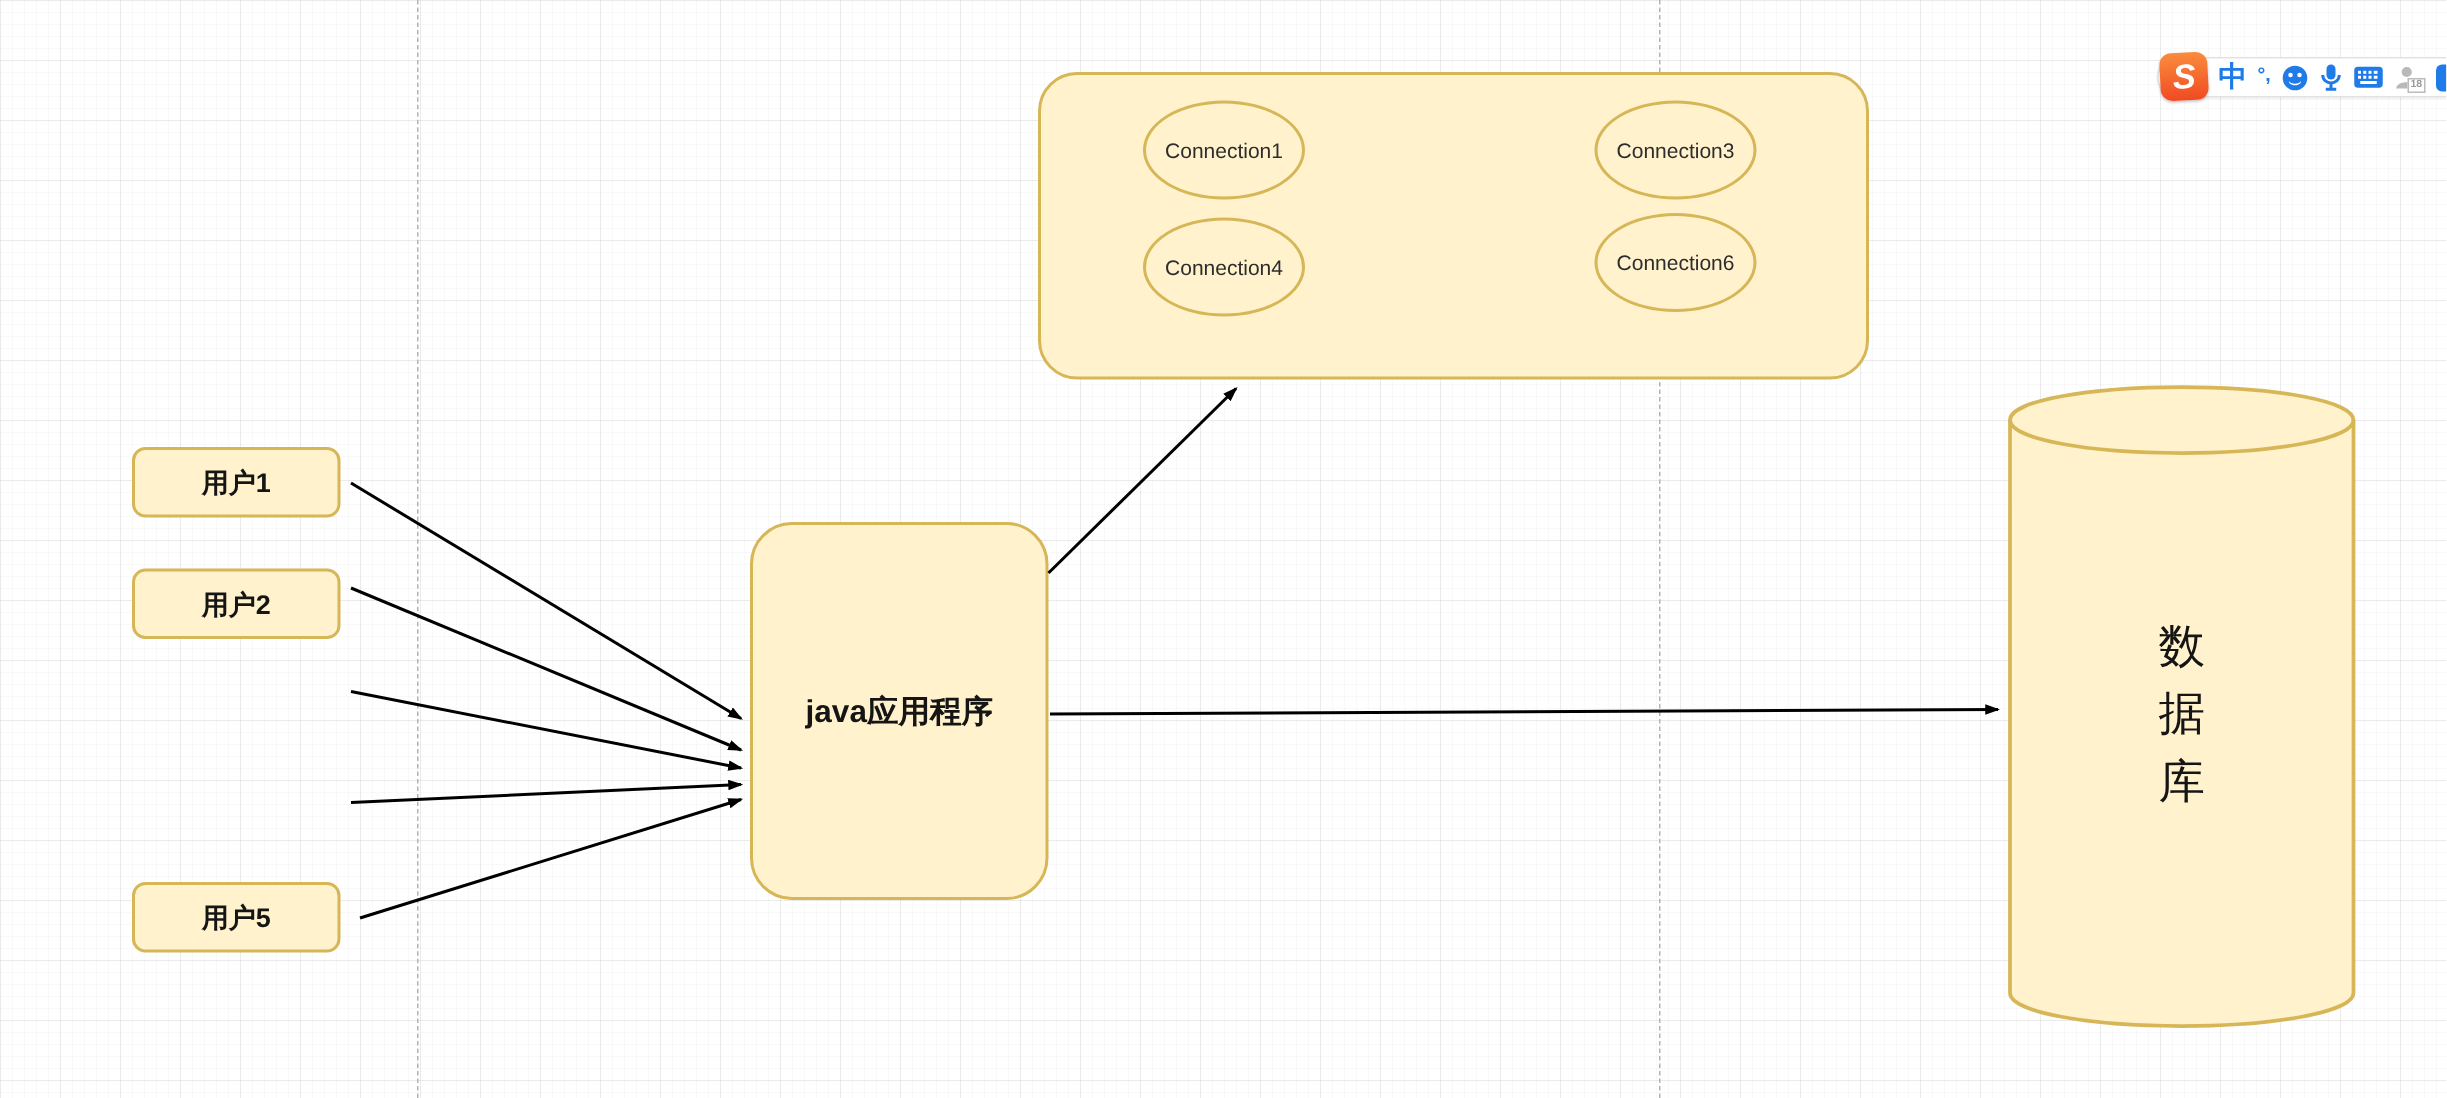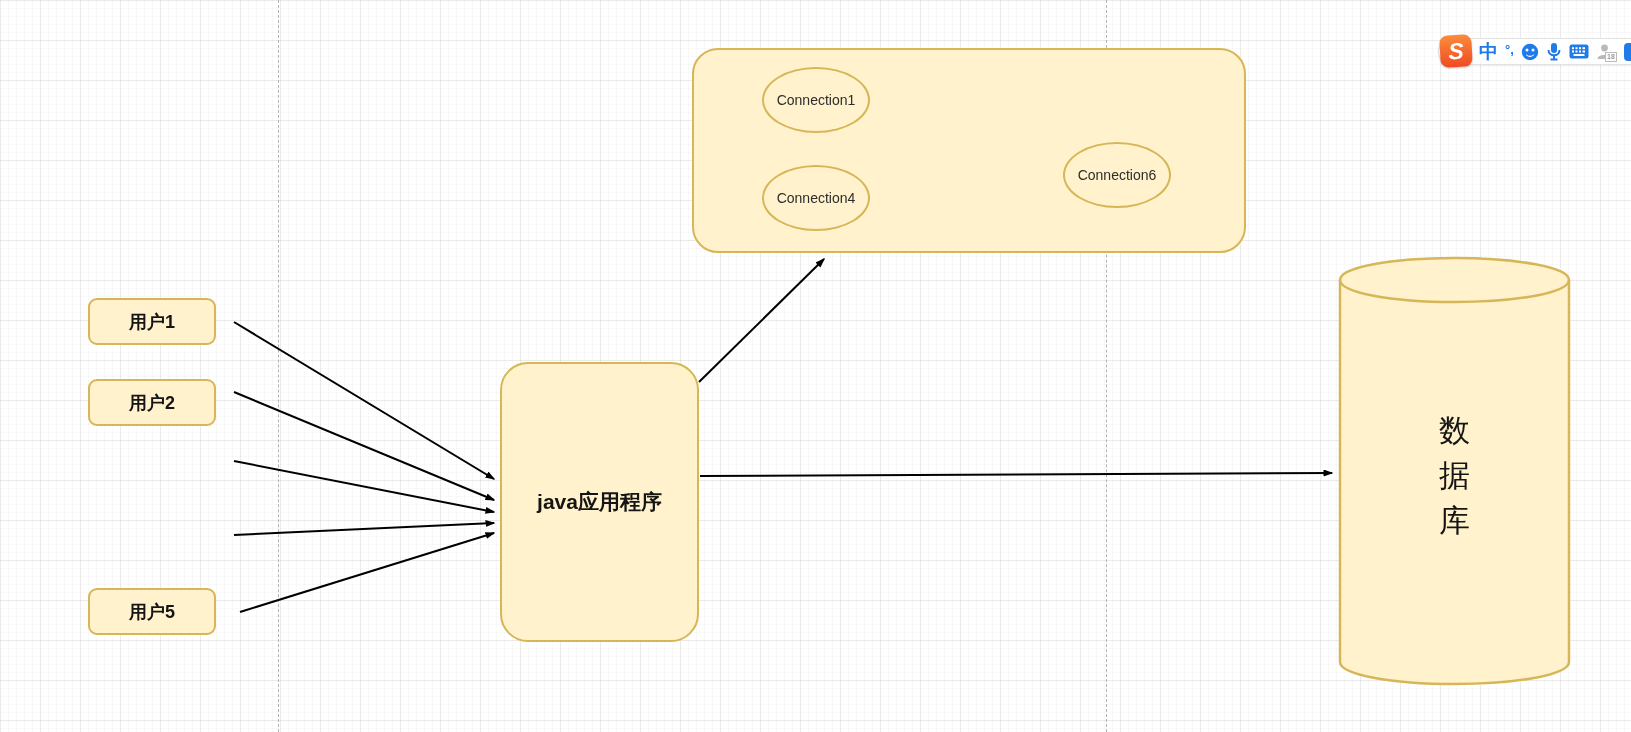--- a/index.html
+++ b/index.html
@@ -15,24 +15,24 @@
     font-family:"Liberation Sans", sans-serif;
   }
   .page-divider{position:absolute;top:0;bottom:0;width:0;border-left:1px dashed #b3b3b3;}
   
   .node{
     position:absolute;box-sizing:border-box;
     background:#FFF2CC;border:2px solid #D6B656;
     display:flex;align-items:center;justify-content:center;
     color:#151515;
   }
-  .user-node{left:88px;width:128px;height:47px;border-radius:9px;
+  .user-node{left:88px;width:139px;height:47px;border-radius:9px;
     font:bold 18px "Liberation Sans", serif;}
-  .app-node{left:500px;top:348px;width:199px;height:280px;border-radius:28px;
-    font:bold 21px "Liberation Sans", serif;margin-top:14px;}
+  .app-node{left:500px;top:348px;width:199px;height:252px;border-radius:28px;
+    font:bold 21px "Liberation Sans", serif;}
   .pool-node{left:692px;top:48px;width:554px;height:205px;border-radius:26px;}
   .conn-ellipse{
     position:absolute;width:108px;height:66px;border-radius:50%;
     background:#FFF2CC;border:2px solid #D6B656;box-sizing:border-box;
     display:flex;align-items:center;justify-content:center;
     font:14px "Liberation Sans", sans-serif;color:#2d2d2d;
   }
   .cyl-wrap{position:absolute;left:1338px;top:256px;width:233px;height:430px;}
   .db-label{
     position:absolute;left:1338px;top:408px;width:233px;text-align:center;
@@ -85,21 +85,24 @@
   </div>
 
   <div class="node app-node">
     <span>java应用程序</span>
   </div>
 
   <div class="node pool-node"></div>
   <div class="conn-ellipse" style="left:762px;top:67px">
       <span>Connection1</span>
     </div>
-  <div class="conn-ellipse" style="left:762px;top:165px">
+  <div class="conn-ellipse" style="left:1063px;top:67px">
+      <span>Connection3</span>
+    </div>
+  <div class="conn-ellipse" style="left:762px;top:145px">
       <span>Connection4</span>
     </div>
   <div class="conn-ellipse" style="left:1063px;top:142px">
       <span>Connection6</span>
     </div>
 
   <div class="cyl-wrap">
     <svg width="233" height="430" viewBox="0 0 233 430">
       <path d="M2,24 C2,11.5 53,2 116.5,2 C180,2 231,11.5 231,24 L231,406 C231,418.5 180,428 116.5,428 C53,428 2,418.5 2,406 Z" fill="#FFF2CC" stroke="#D6B656" stroke-width="2.5"></path>
       <path d="M2,24 C2,36.5 53,46 116.5,46 C180,46 231,36.5 231,24" fill="none" stroke="#D6B656" stroke-width="2.5"></path>

